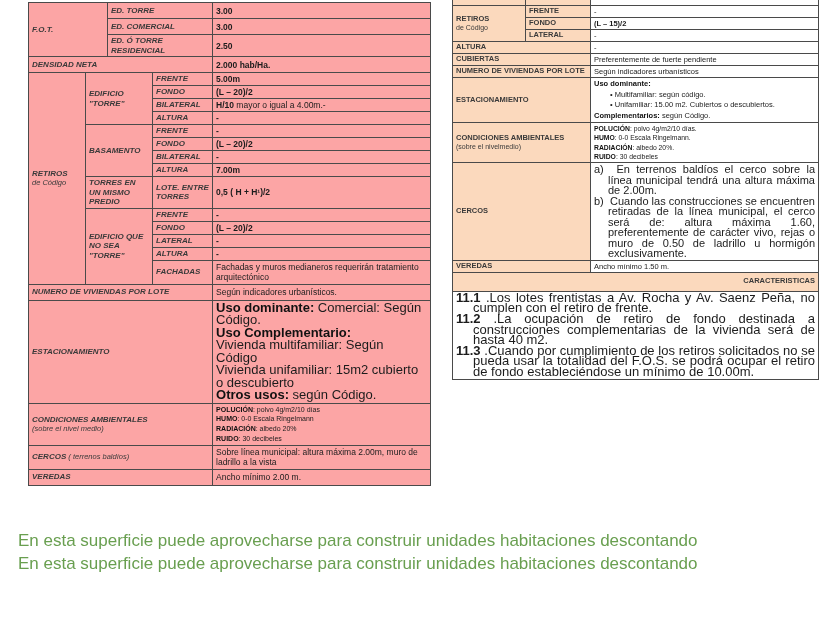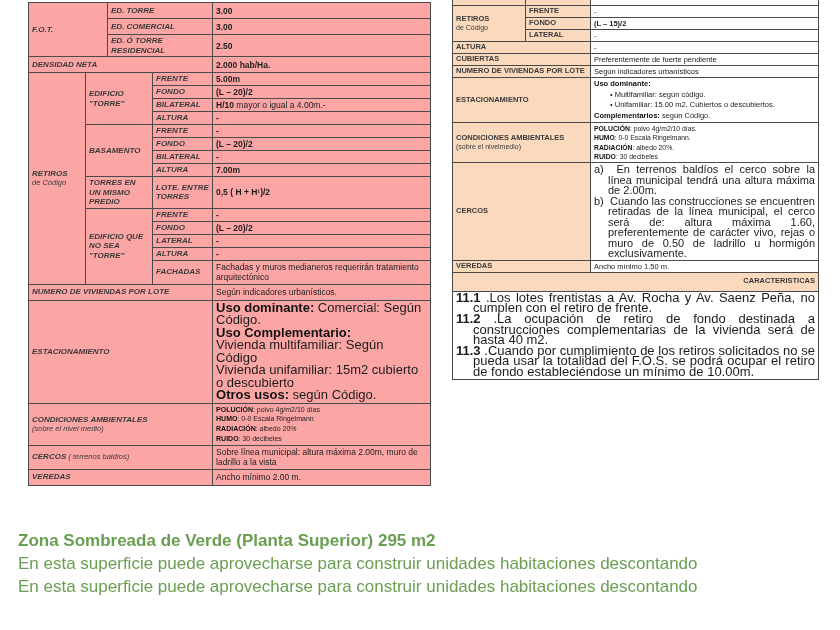--- a/index.html
+++ b/index.html
@@ -254,18 +254,17 @@
       <td class="val notes" colspan="3">
         <div class="note"><b>11.1</b> <span>.Los lotes frentistas a Av. Rocha y Av. Saenz Peña, no cumplen con el retiro de frente.</span></div>
         <div class="note"><b>11.2</b> <span>.La ocupación de retiro de fondo destinada a construcciones complementarias de la vivienda será de hasta 40 m2.</span></div>
         <div class="note"><b>11.3</b> <span>.Cuando por cumplimiento de los retiros solicitados no se pueda usar la totalidad del F.O.S. se podrá ocupar el retiro de fondo estableciéndose un mínimo de 10.00m.</span></div>
       </td>
     </tr>
   </tbody>
     </table>
 
   <div class="green-block">
-    <div class="gh">Zona Sombreada de Verde (Planta Superior) 295 m2</div>
     <div>En esta superficie puede aprovecharse para construir unidades habitaciones descontando</div>
     <div>En esta superficie puede aprovecharse para construir unidades habitaciones descontando</div>
   </div>
 
 </div>
 
 </body></html>

